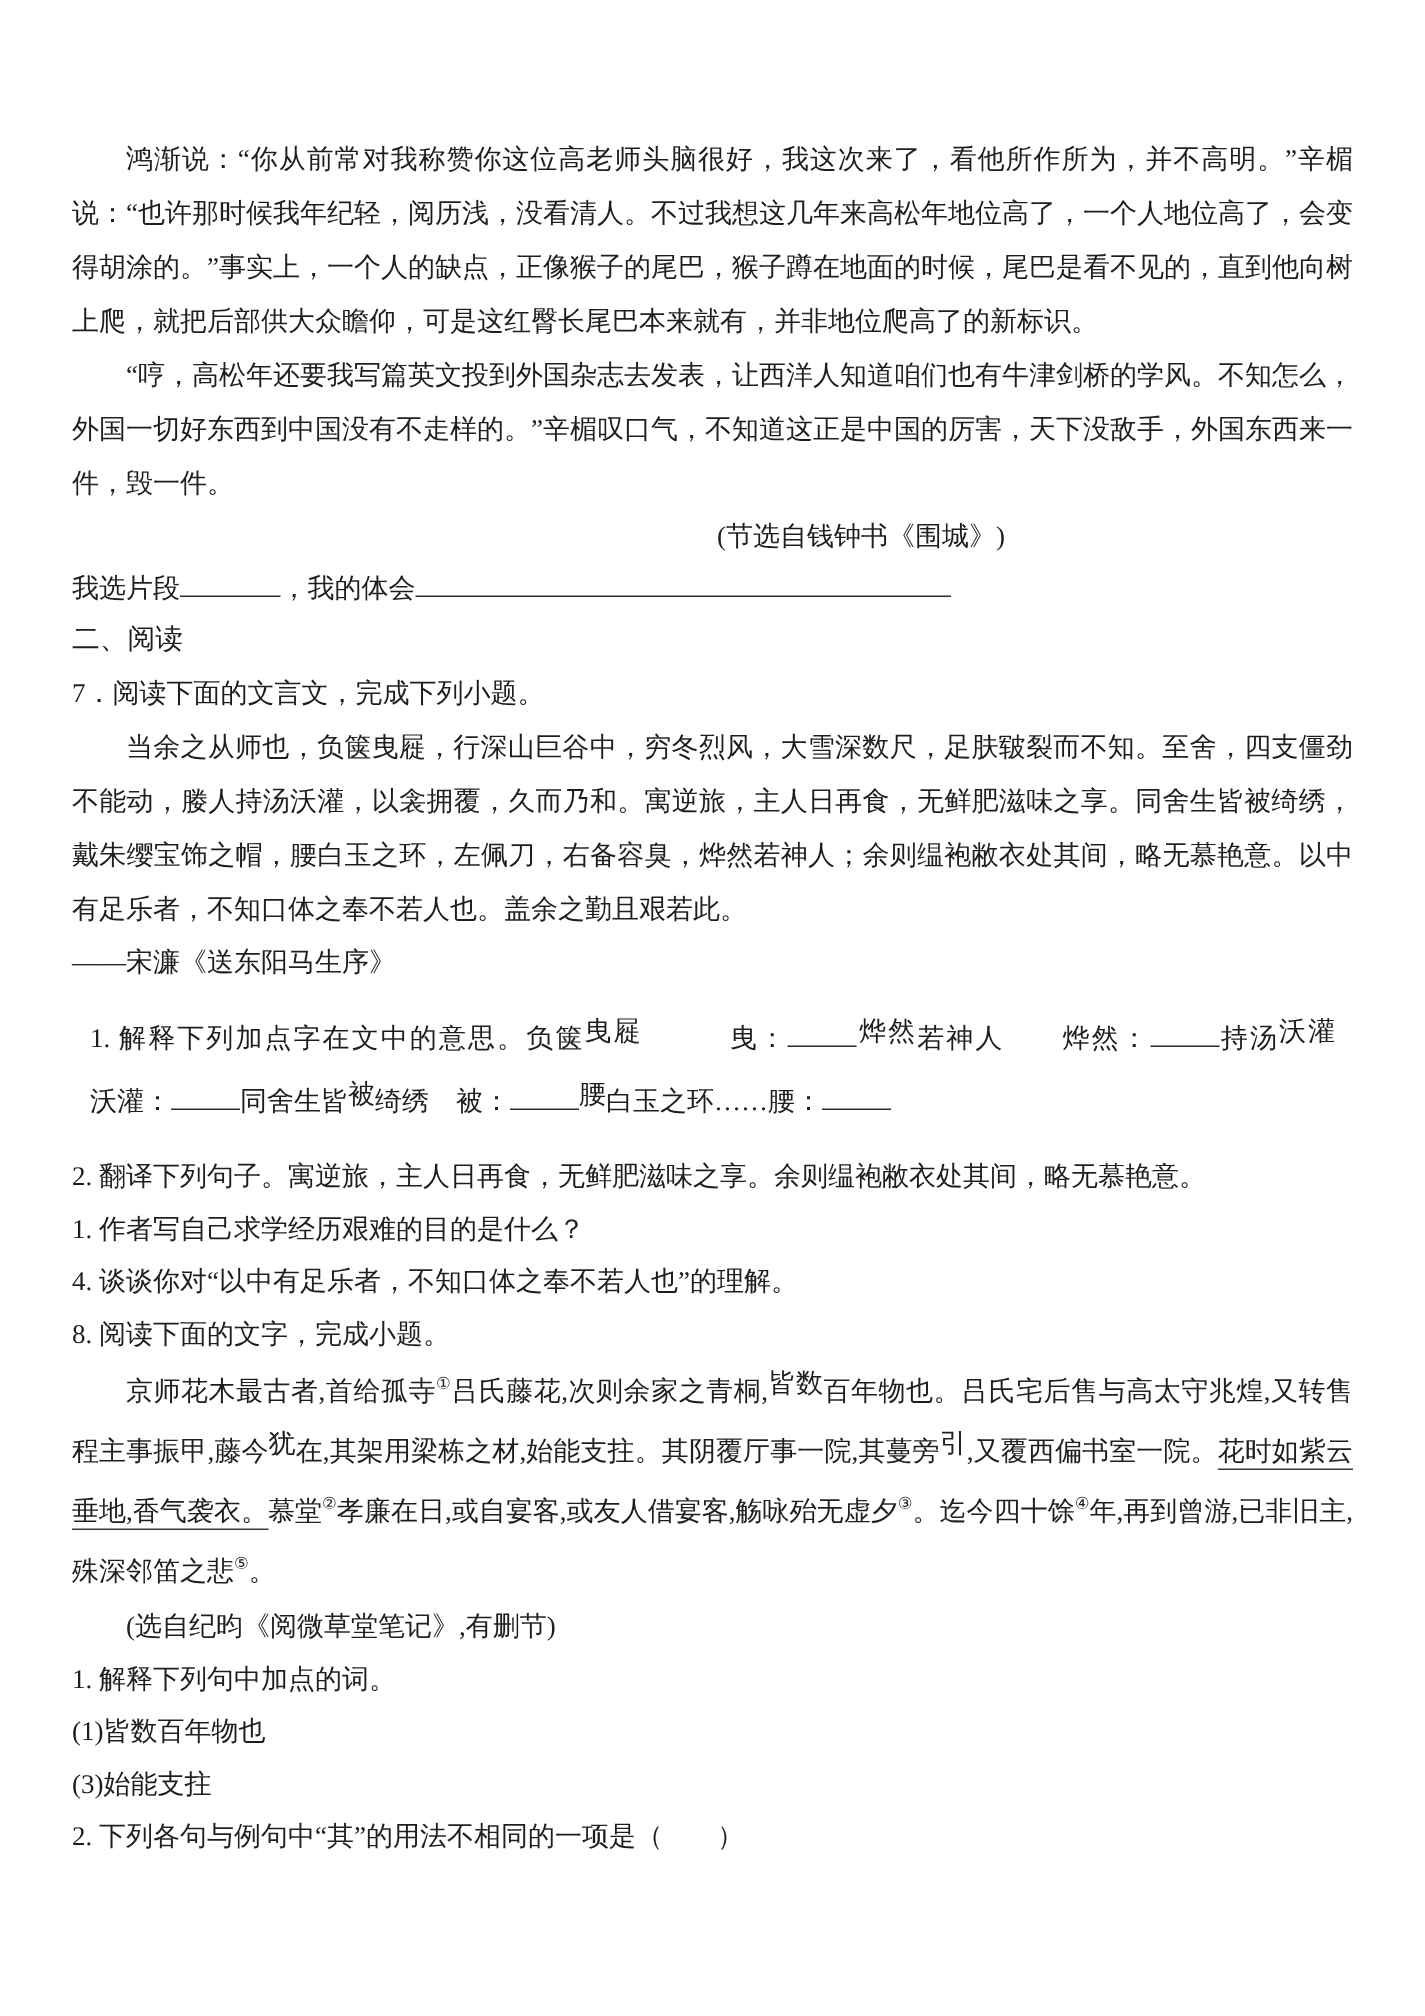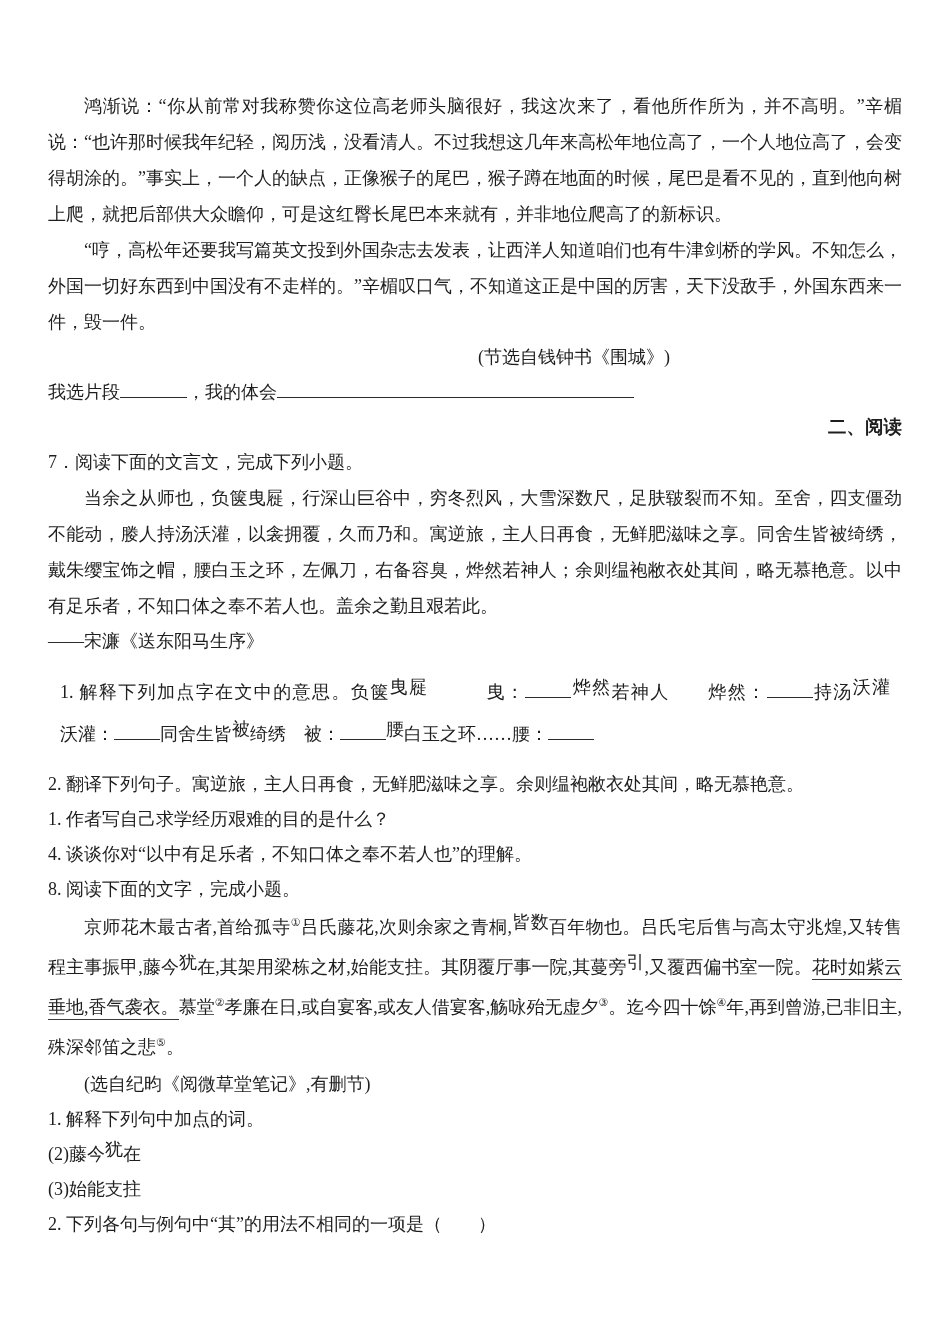--- a/index.html
+++ b/index.html
@@ -6,21 +6,21 @@
   body{width:950px;height:1344px;overflow:hidden;
        font-family:"Liberation Serif","DejaVu Serif",serif;
        color:#1e1e1e;}
   .page{padding:88px 48px 0 48px;font-size:18px;}
   .para{line-height:36px;text-indent:2em;text-align:justify;margin:0;}
   .para8{line-height:40px;text-indent:2em;text-align:justify;margin:0;}
   .single{line-height:35px;margin:0;}
   .q1line{line-height:42px;margin:12px;text-align:justify;}
   .attribution{line-height:35px;margin:0 0 0 430px;}
   .src-indent{line-height:35px;margin:0;text-indent:2em;}
-  .heading{line-height:35px;margin:0;font-weight:bold;font-size:18.5px;text-align:right;}
+  .heading{line-height:35px;margin:0;font-weight:normal;font-size:18.5px;}
   .notes{line-height:36px;margin:0;text-align:justify;}
   .raised{position:relative;top:-5px;}
   .sup{vertical-align:super;font-size:11px;line-height:0;}
   .ul{border-bottom:1.2px solid #3a3a3a;padding-bottom:2px;}
   .blank{display:inline-block;border-bottom:1.2px solid #2b2b2b;height:14px;vertical-align:baseline;}
 </style>
 </head>
 <body>
 
 <div class="page">
@@ -51,21 +51,21 @@
 
   <div class="single">8. 阅读下面的文字，完成小题。</div>
 
   <p class="para8"><span>京师花木最古者,首给孤寺</span><span class="sup">①</span><span>吕氏藤花,次则余家之青桐,</span><span class="raised">皆数</span><span>百年物也。吕氏宅后售与高太守兆煌,又转售程主事振甲,藤今</span><span class="raised">犹</span><span>在,其架用梁栋之材,始能支拄。其阴覆厅事一院,其蔓旁</span><span class="raised">引</span><span>,又覆西偏书室一院。</span><span class="ul">花时如紫云垂地,香气袭衣。</span><span>慕堂</span><span class="sup">②</span><span>孝廉在日,或自宴客,或友人借宴客,觞咏殆无虚夕</span><span class="sup">③</span><span>。迄今四十馀</span><span class="sup">④</span><span>年,再到曾游,已非旧主,殊深邻笛之悲</span><span class="sup">⑤</span><span>。</span></p>
 
   <div class="src-indent">(选自纪昀《阅微草堂笔记》,有删节)</div>
 
 
   <div class="single">1. 解释下列句中加点的词。</div>
 
+  <div class="single">(1)皆数百年物也</div>
 
-  <div class="single"><span>(2)藤今</span><span class="raised">犹</span><span>在</span></div>
 
   <div class="single">(3)始能支拄</div>
 
 
   <div class="single">2. 下列各句与例句中“其”的用法不相同的一项是（　　）</div>
 
 </div>
 
 </body></html>

